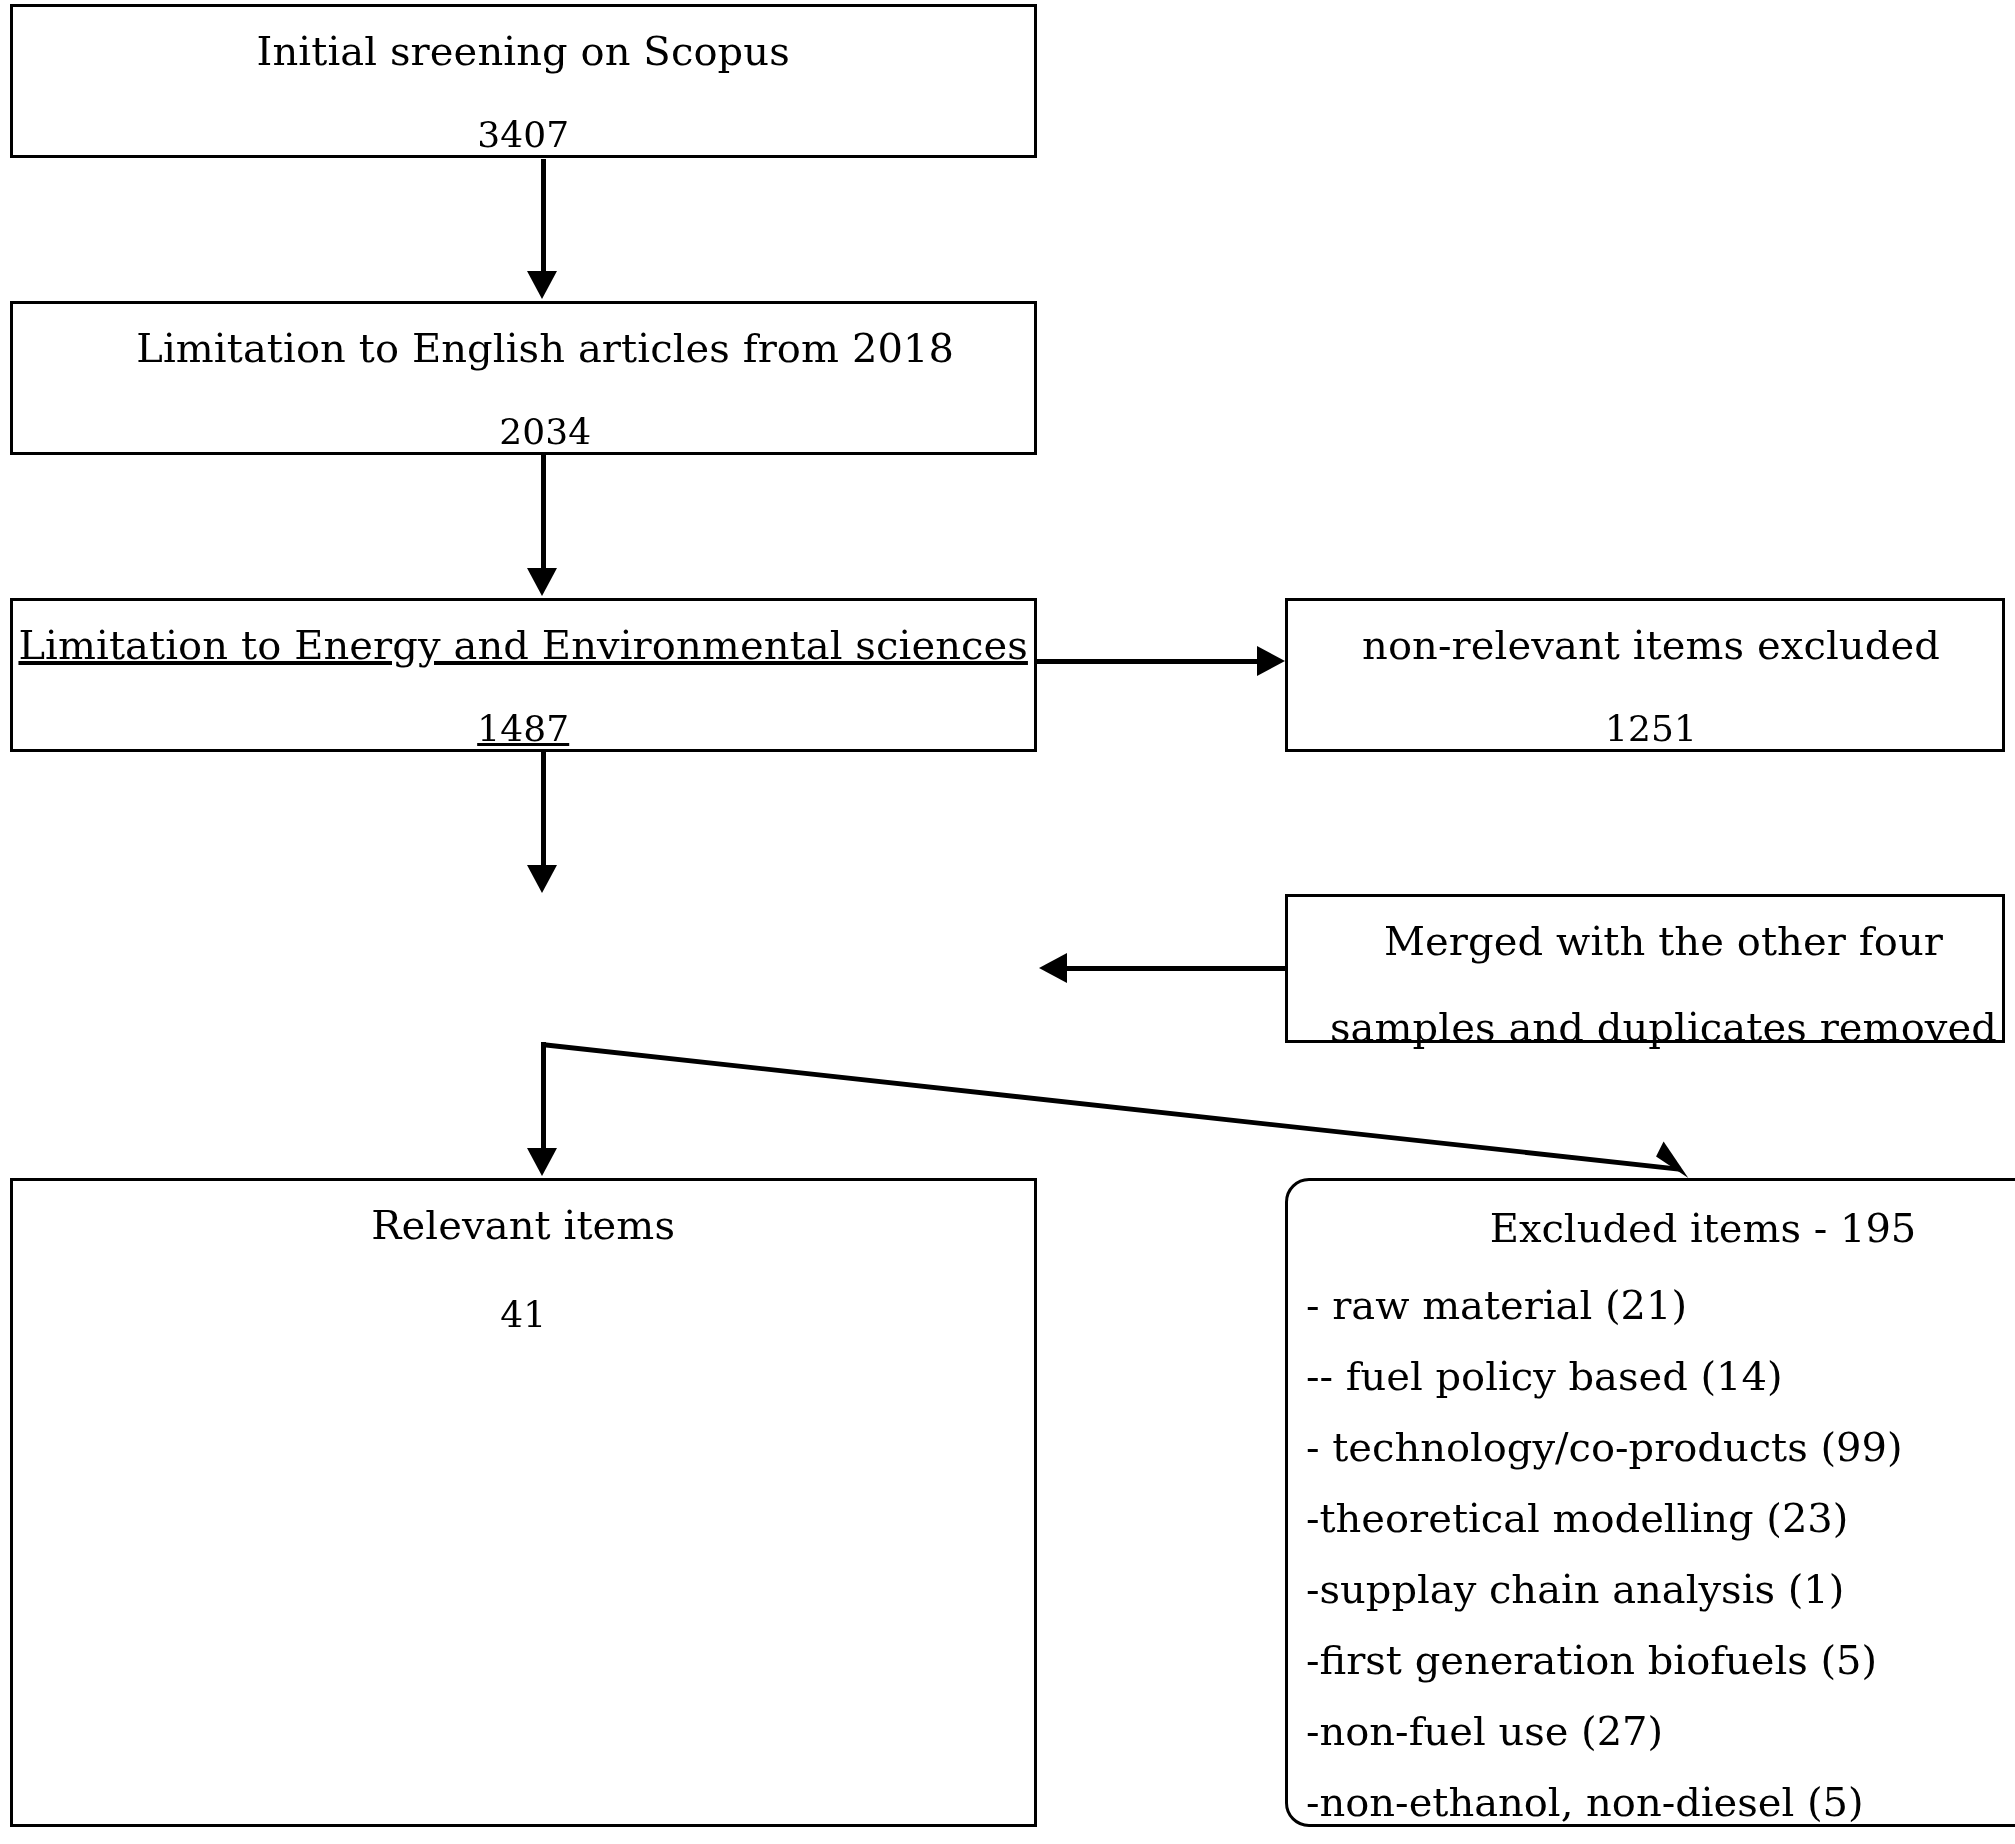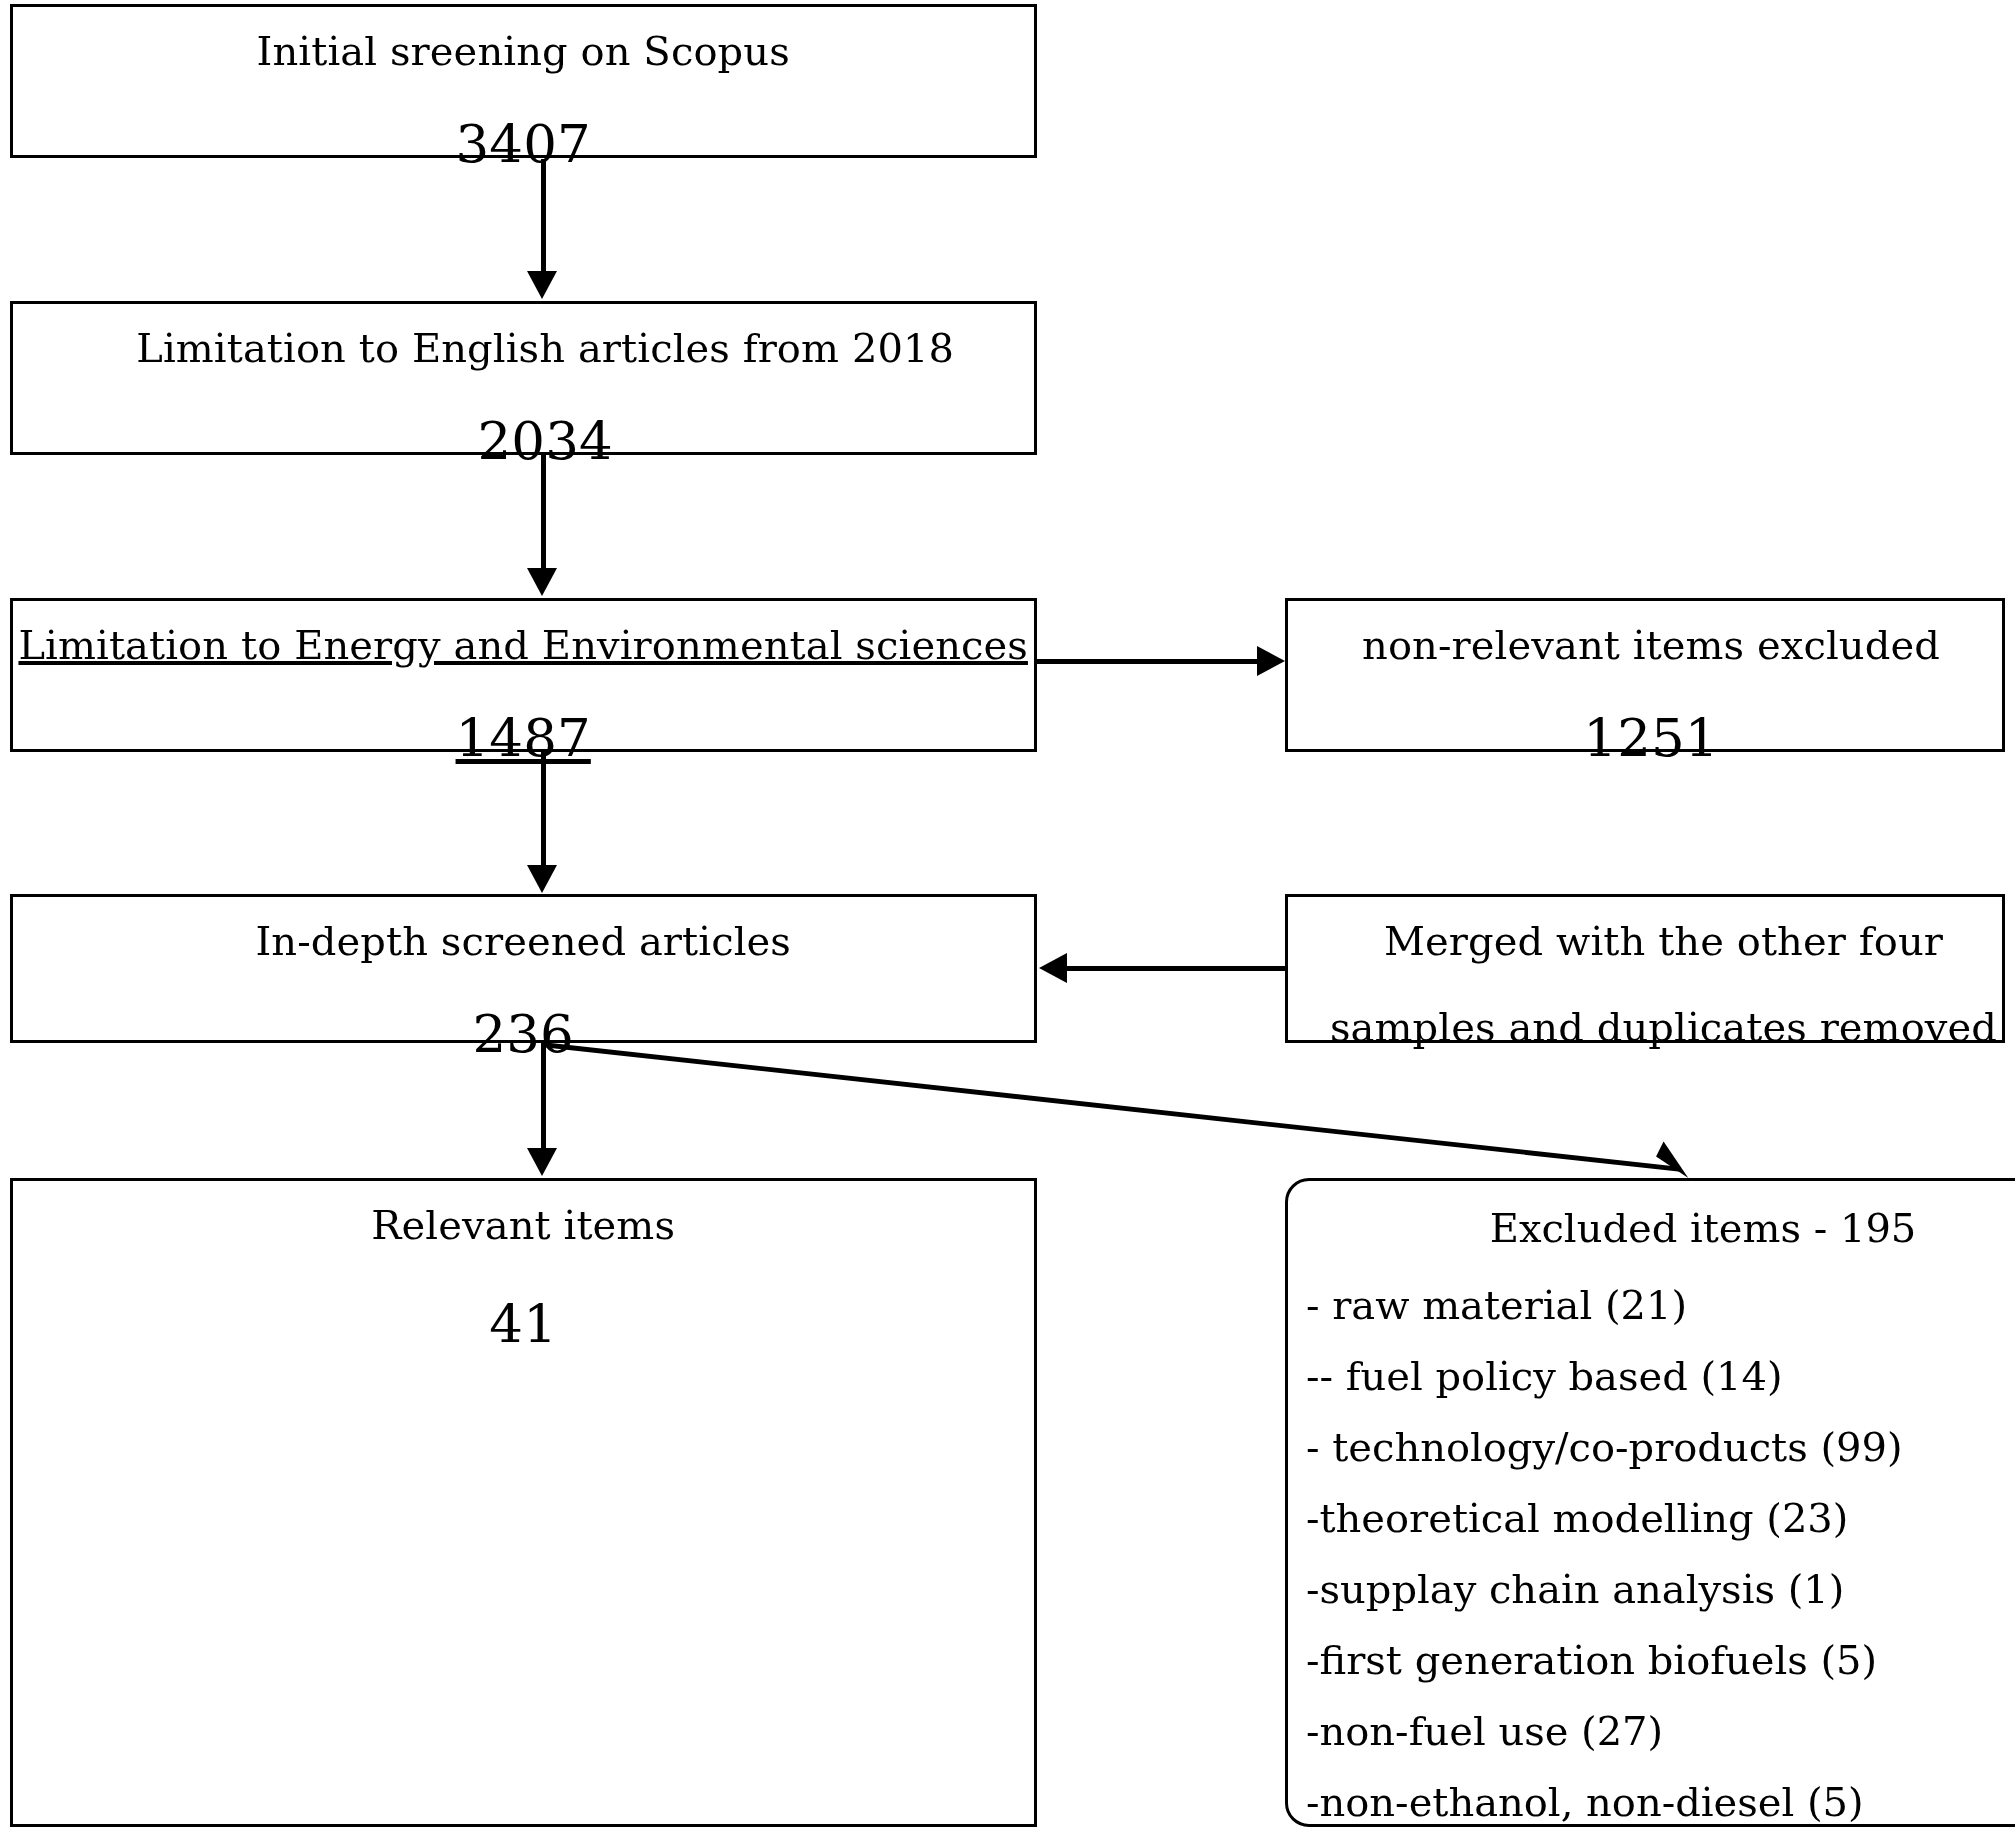--- a/index.html
+++ b/index.html
@@ -29,21 +29,21 @@
     text-align: center;
     line-height: 1.0;
   }
   .node .line {
     display: block;
     white-space: nowrap;
     font-size: 40px;
     letter-spacing: 0.1px;
   }
   .node .line.num {
-    font-size: 53px;
+    font-size: 36px;
   }
   .node.pad-top { padding-top: 23.6px; }
   .gap-sm { height: 46px; }
   .gap-md { height: 52px; }
 
   
   .listbox {
     position: absolute;
     box-sizing: border-box;
     border: 3.2px solid #000000;
@@ -144,25 +144,20 @@
 
   <div class="node pad-top" style="left:1285px; top:598px; width:720px; height:154px;padding-left:12px;">
     <span class="line">non-relevant items excluded</span>
     <span class="gap-sm" style="display:block;"></span>
     <span class="line num">1251</span>
   </div>
 
   <div class="vline" style="left:541px; top:752px; width:4.8px; height:116px;"></div>
   <div class="arrow-down" style="left:527px; top:865px;"></div>
 
-  <div class="node pad-top" style="left:9.7px; top:894px; width:1027px; height:149px;">
-    <span class="line">In-depth screened articles</span>
-    <span class="gap-sm" style="display:block;"></span>
-    <span class="line num">236</span>
-  </div>
 
   <div class="hline" style="left:1067px; top:966px; width:219px; height:4.8px;"></div>
   <div class="arrow-left" style="left:1039px; top:953px;"></div>
 
   <div class="node pad-top" style="left:1285px; top:894px; width:720px; height:149px;padding-left:37px;">
     <span class="line">Merged with the other four</span>
     <span class="gap-sm" style="display:block;"></span>
     <span class="line">samples and duplicates removed</span>
   </div>
 

